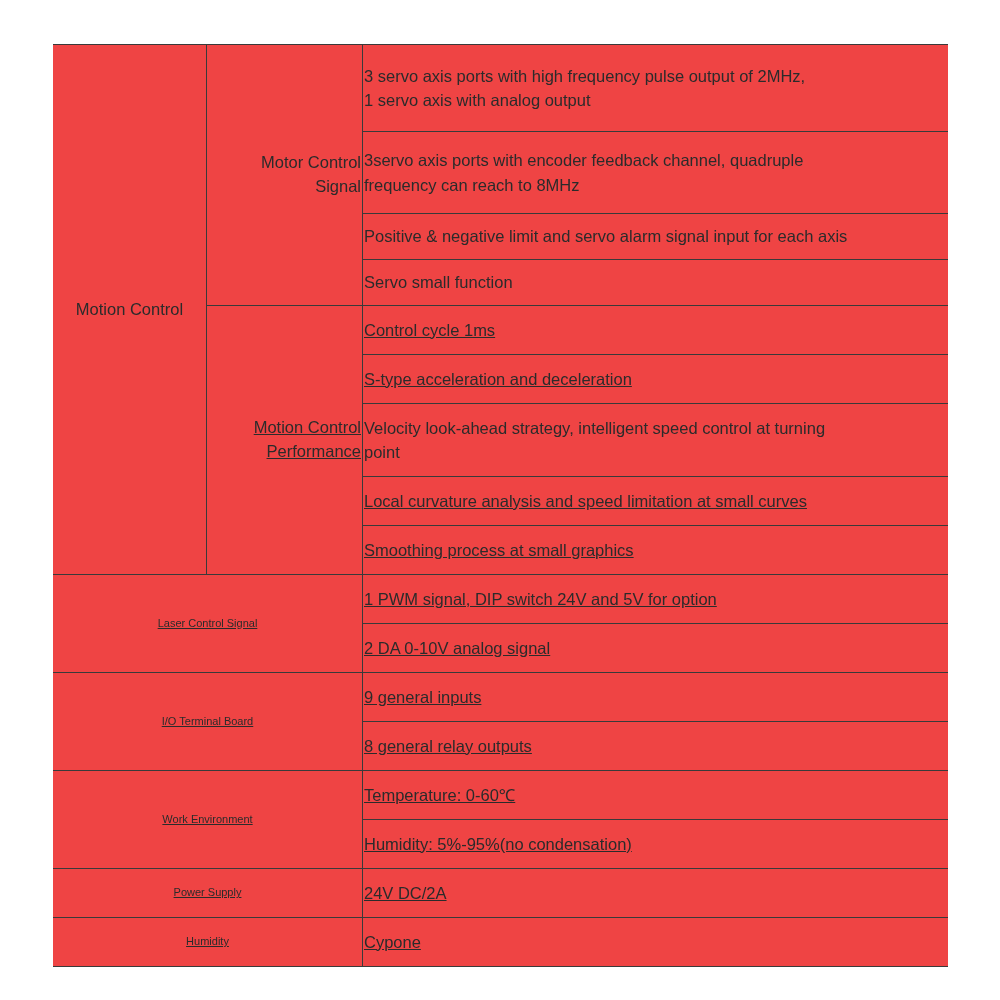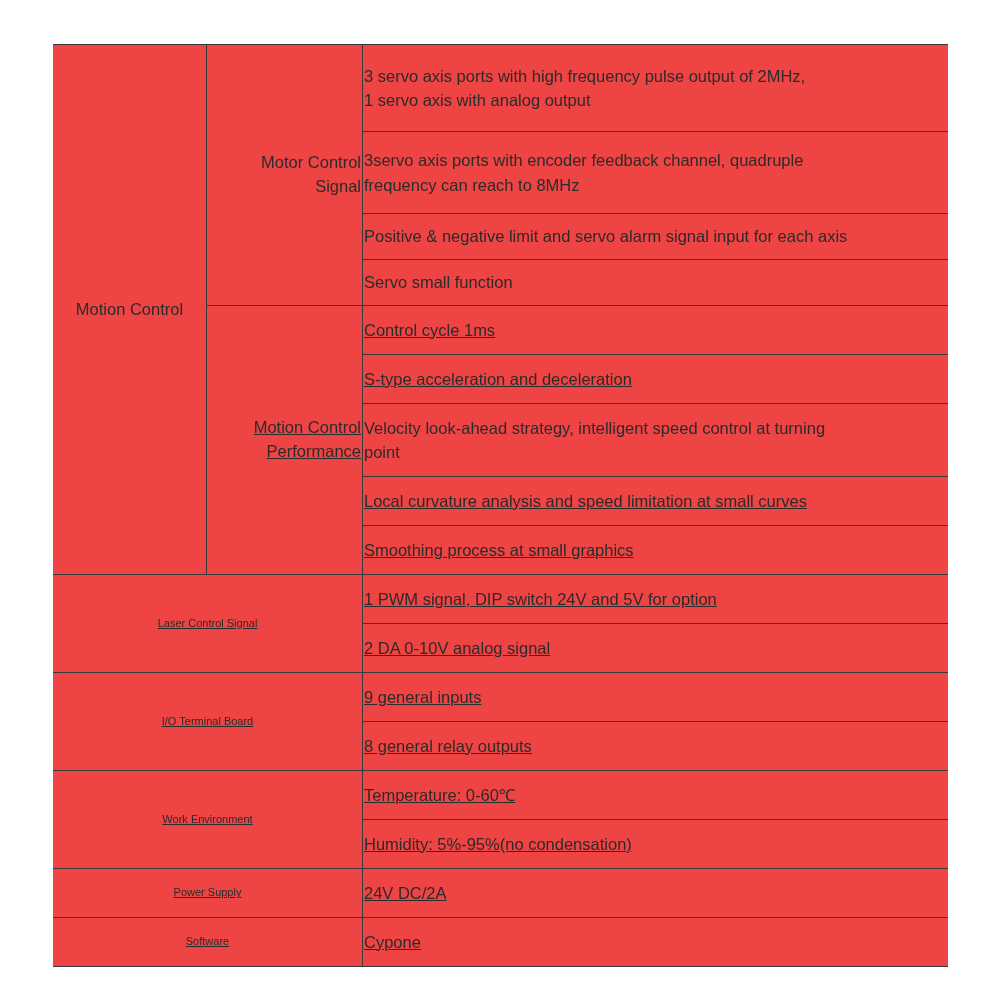--- a/index.html
+++ b/index.html
@@ -212,21 +212,21 @@
         <td class="col-ab" colspan="2">
           <span class="cell-text">Power Supply</span>
         </td>
         <td class="col-c">
           <span class="cell-text">24V DC/2A</span>
         </td>
       </tr>
 
       <tr class="h-48">
         <td class="col-ab" colspan="2">
-          <span class="cell-text">Software</span>
+          <span class="cell-text">Humidity</span>
         </td>
         <td class="col-c">
           <span class="cell-text">Cypone</span>
         </td>
       </tr>
 
     </tbody>
   </table>
 
 </div>

